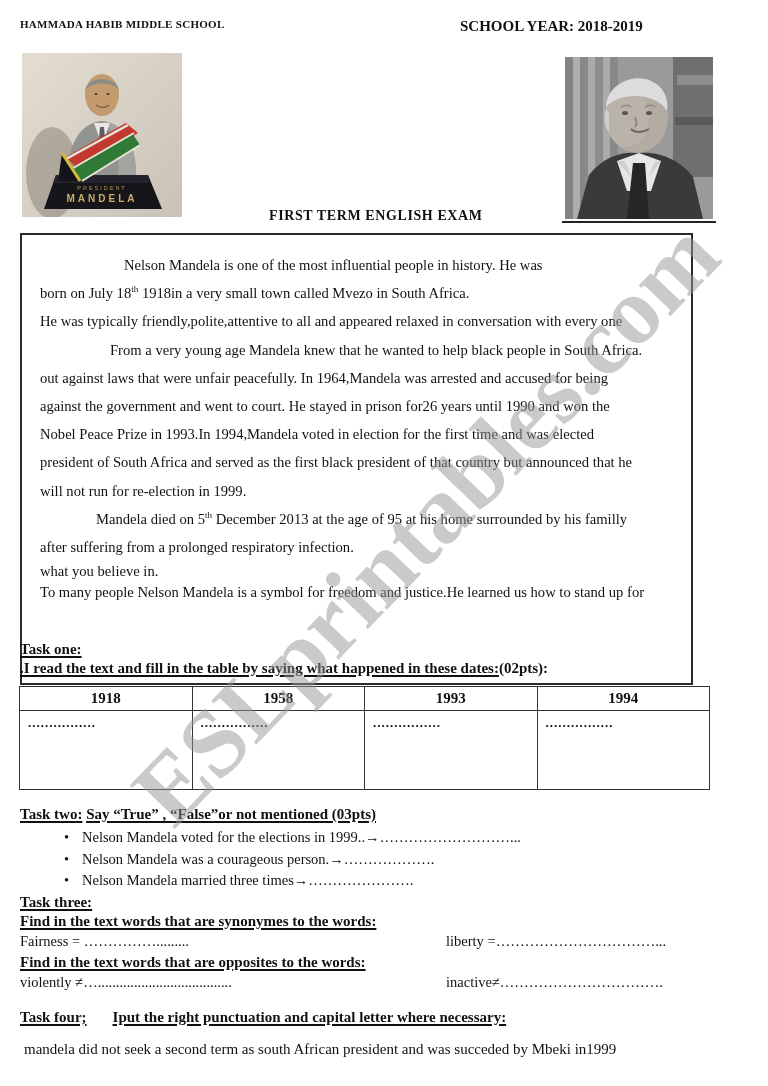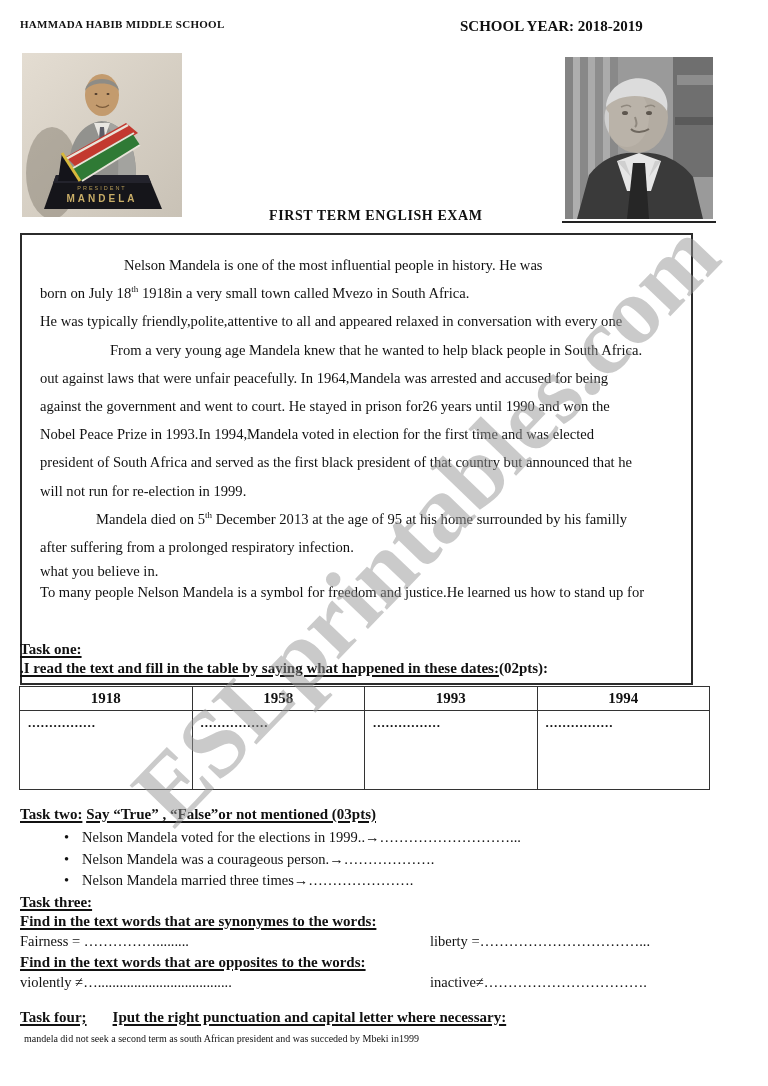--- a/index.html
+++ b/index.html
@@ -38,25 +38,25 @@
   table.dates{border-collapse:collapse;margin-top:9px;margin-left:-1px;width:691px;table-layout:fixed;}
   table.dates th{border:1.5px solid #333;height:23px;font-size:15px;font-weight:bold;text-align:center;padding:0;}
   table.dates td{border:1.5px solid #333;height:74px;vertical-align:top;padding:4px 0 0 8px;
                  font-size:13px;font-weight:bold;letter-spacing:1px;}
 
   .task2{margin-top:16px;}
   .bullets{margin-top:4px;}
   .bullet-row{padding-left:44px;line-height:21.5px;display:flex;}
   .bullet-glyph{width:18px;}
   .task3{margin-top:2px;}
-  .pair-row{display:flex;line-height:22px;}
+  .pair-row{display:flex;line-height:22px;gap:16px;}
   .pair-left{width:410px;}
   .task4{margin-top:16px;}
   .t4-line{display:flex;gap:26px;}
-  .t4-sentence{padding-left:4px;line-height:22px;margin-top:2px;font-size:10px;}
+  .t4-sentence{padding-left:4px;line-height:22px;margin-top:12px;font-size:15px;}
 
   
   .watermark{position:absolute;left:34px;top:478px;width:762px;text-align:center;
              transform:rotate(-46deg);transform-origin:center;
              font-size:96px;font-weight:bold;font-family:"Liberation Serif",serif;
              color:rgba(150,150,150,0.5);white-space:nowrap;pointer-events:none;z-index:40;}
 </style>
 </head>
 <body>
 

